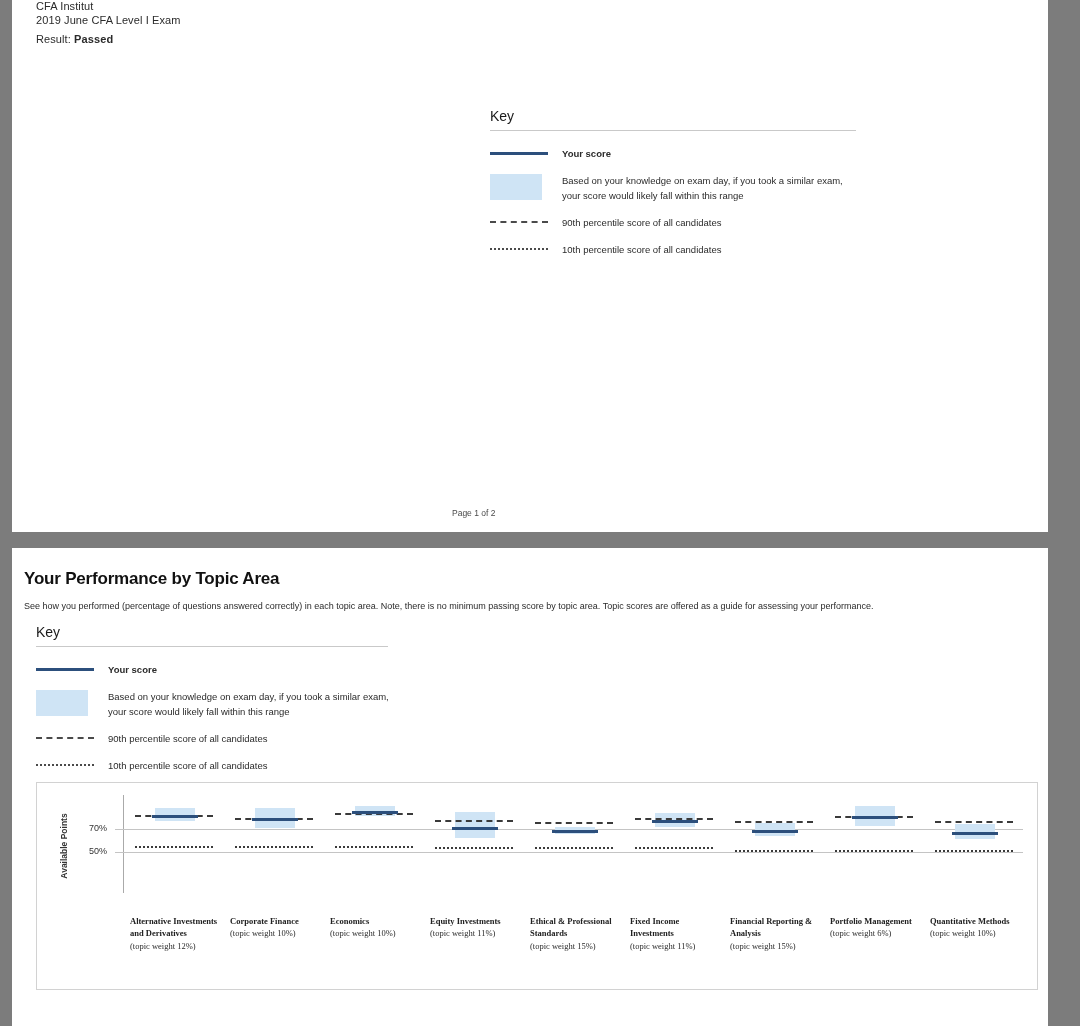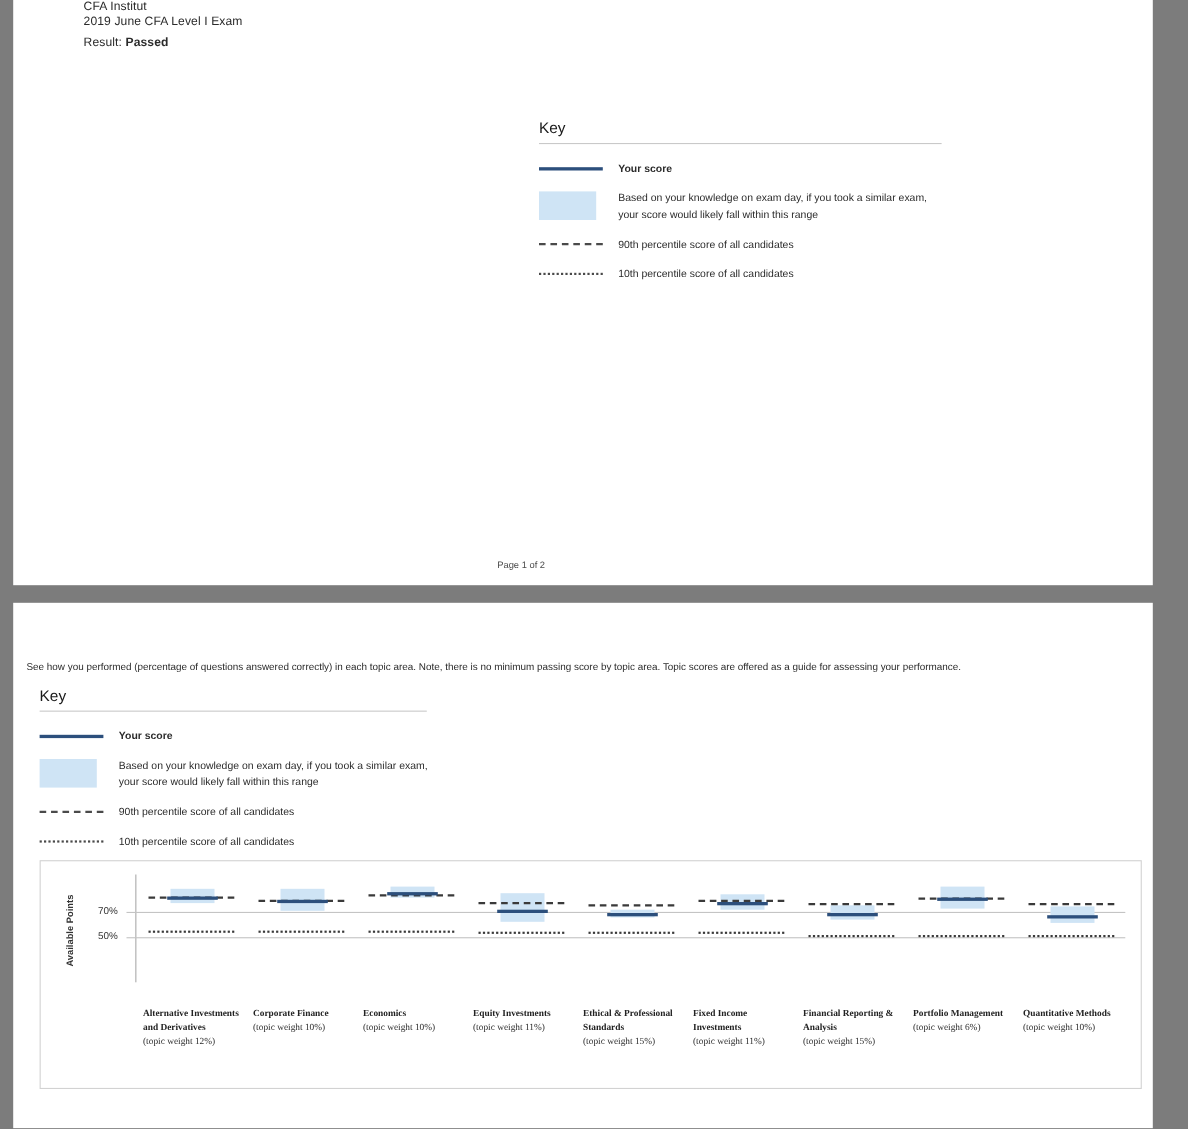--- a/index.html
+++ b/index.html
@@ -30,21 +30,20 @@
   #page-two { top: 548px; height: 478px; }
 
   
   .hdr-line {
     position: absolute;
     left: 24px;
     font-size: 11px;
     color: #2b2b2b;
     white-space: nowrap;
     letter-spacing: .1px;
-    margin-left: 40px;
   }
   .hdr-line b { font-weight: bold; text-align: right; }
 
   .section-title {
     position: absolute;
     left: 24px;
     font-size: 17px;
     font-weight: bold;
     color: #111;
     letter-spacing: -.2px;
@@ -349,20 +348,21 @@
           </div>
         </div>
     </div>
 
     <div class="page-footer" style="left:440px; top:508px;">Page 1 of 2</div>
   </div>
 
   <div class="page" id="page-two">
   </div>
 
+  <div class="section-title" style="top:569px;">Your Performance by Topic Area</div>
   <div class="section-desc" style="top:601px;">See how you performed (percentage of questions answered correctly) in each topic area. Note, there is no minimum passing score by topic area. Topic scores are offered as a guide for assessing your performance.</div>
 
   <div class="key-wrap" id="key-page-two">
     <div class="key-title">Key</div>
     <div class="key-rule"></div>
     <div class="key-rows">
         <div class="key-row">
           <div class="key-swatch">
             <div class="sw-line"></div>
           </div>

